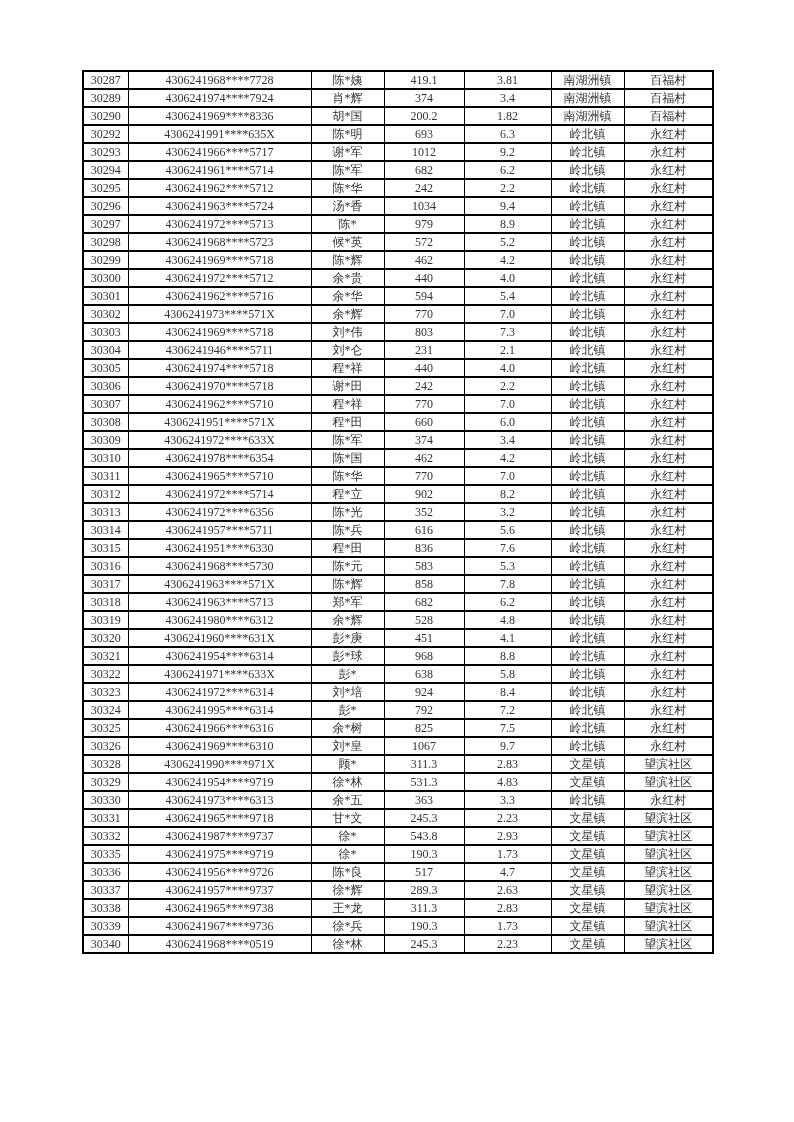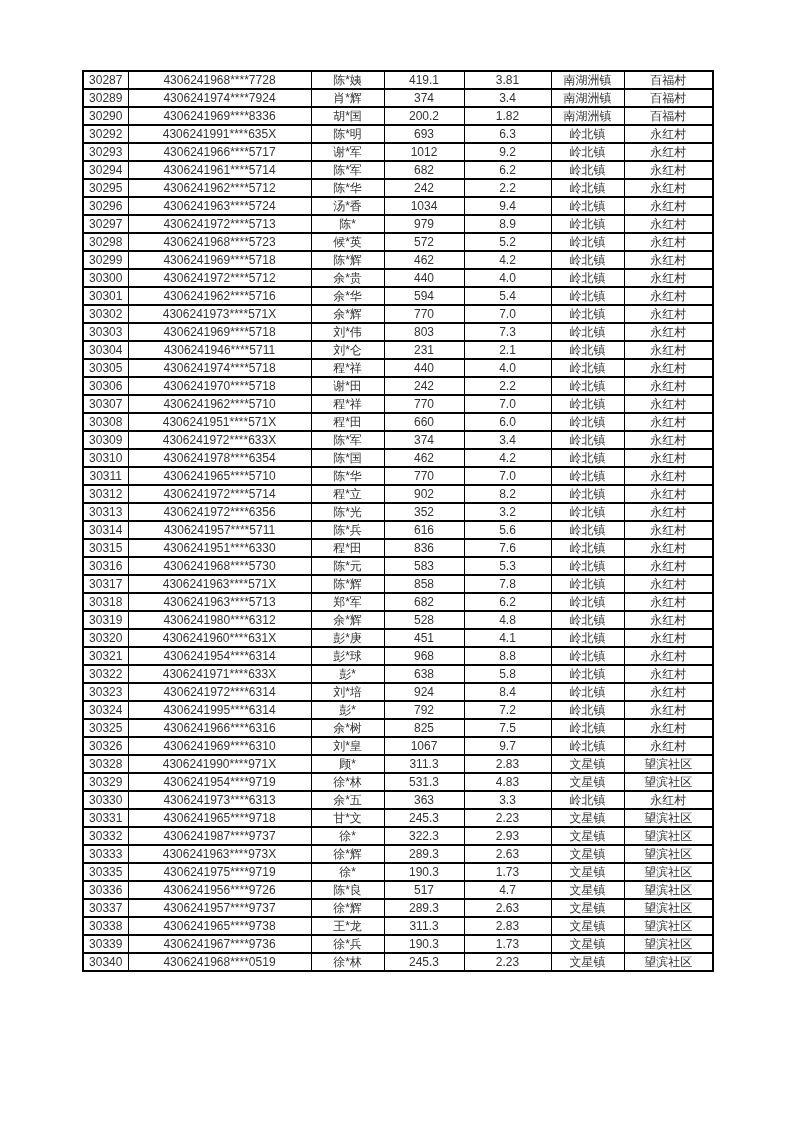--- a/index.html
+++ b/index.html
@@ -6,21 +6,21 @@
     margin: 0;
     padding: 0;
     background: #ffffff;
   }
   .page {
     position: relative;
     width: 794px;
     height: 1122px;
     background: #ffffff;
     overflow: hidden;
-    font-family: Liberation Sans, sans-serif;
+    font-family: Liberation Serif, serif;
   }
   table.roster {
     position: absolute;
     left: 82px;
     top: 70px;
     width: 630px;
     border-collapse: collapse;
     table-layout: fixed;
     border: 2px solid #000000;
     border-top-width: 2px;
@@ -438,31 +438,22 @@
           <td>甘*文</td>
           <td>245.3</td>
           <td>2.23</td>
           <td>文星镇</td>
           <td>望滨社区</td>
         </tr>
         <tr>
           <td>30332</td>
           <td>4306241987****9737</td>
           <td>徐*</td>
-          <td>322.3</td>
+          <td>543.8</td>
           <td>2.93</td>
-          <td>文星镇</td>
-          <td>望滨社区</td>
-        </tr>
-        <tr>
-          <td>30333</td>
-          <td>4306241963****973X</td>
-          <td>徐*辉</td>
-          <td>289.3</td>
-          <td>2.63</td>
           <td>文星镇</td>
           <td>望滨社区</td>
         </tr>
         <tr>
           <td>30335</td>
           <td>4306241975****9719</td>
           <td>徐*</td>
           <td>190.3</td>
           <td>1.73</td>
           <td>文星镇</td>

